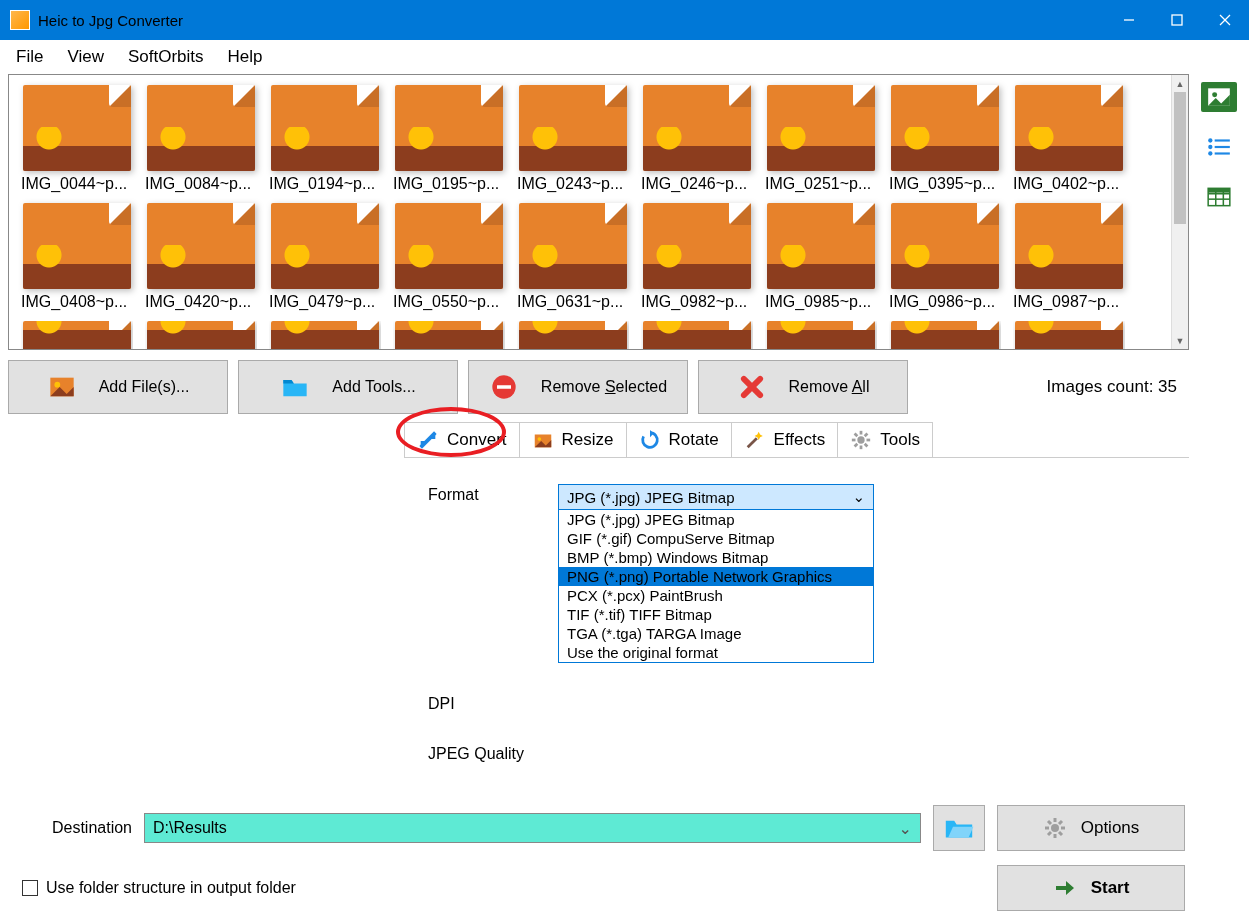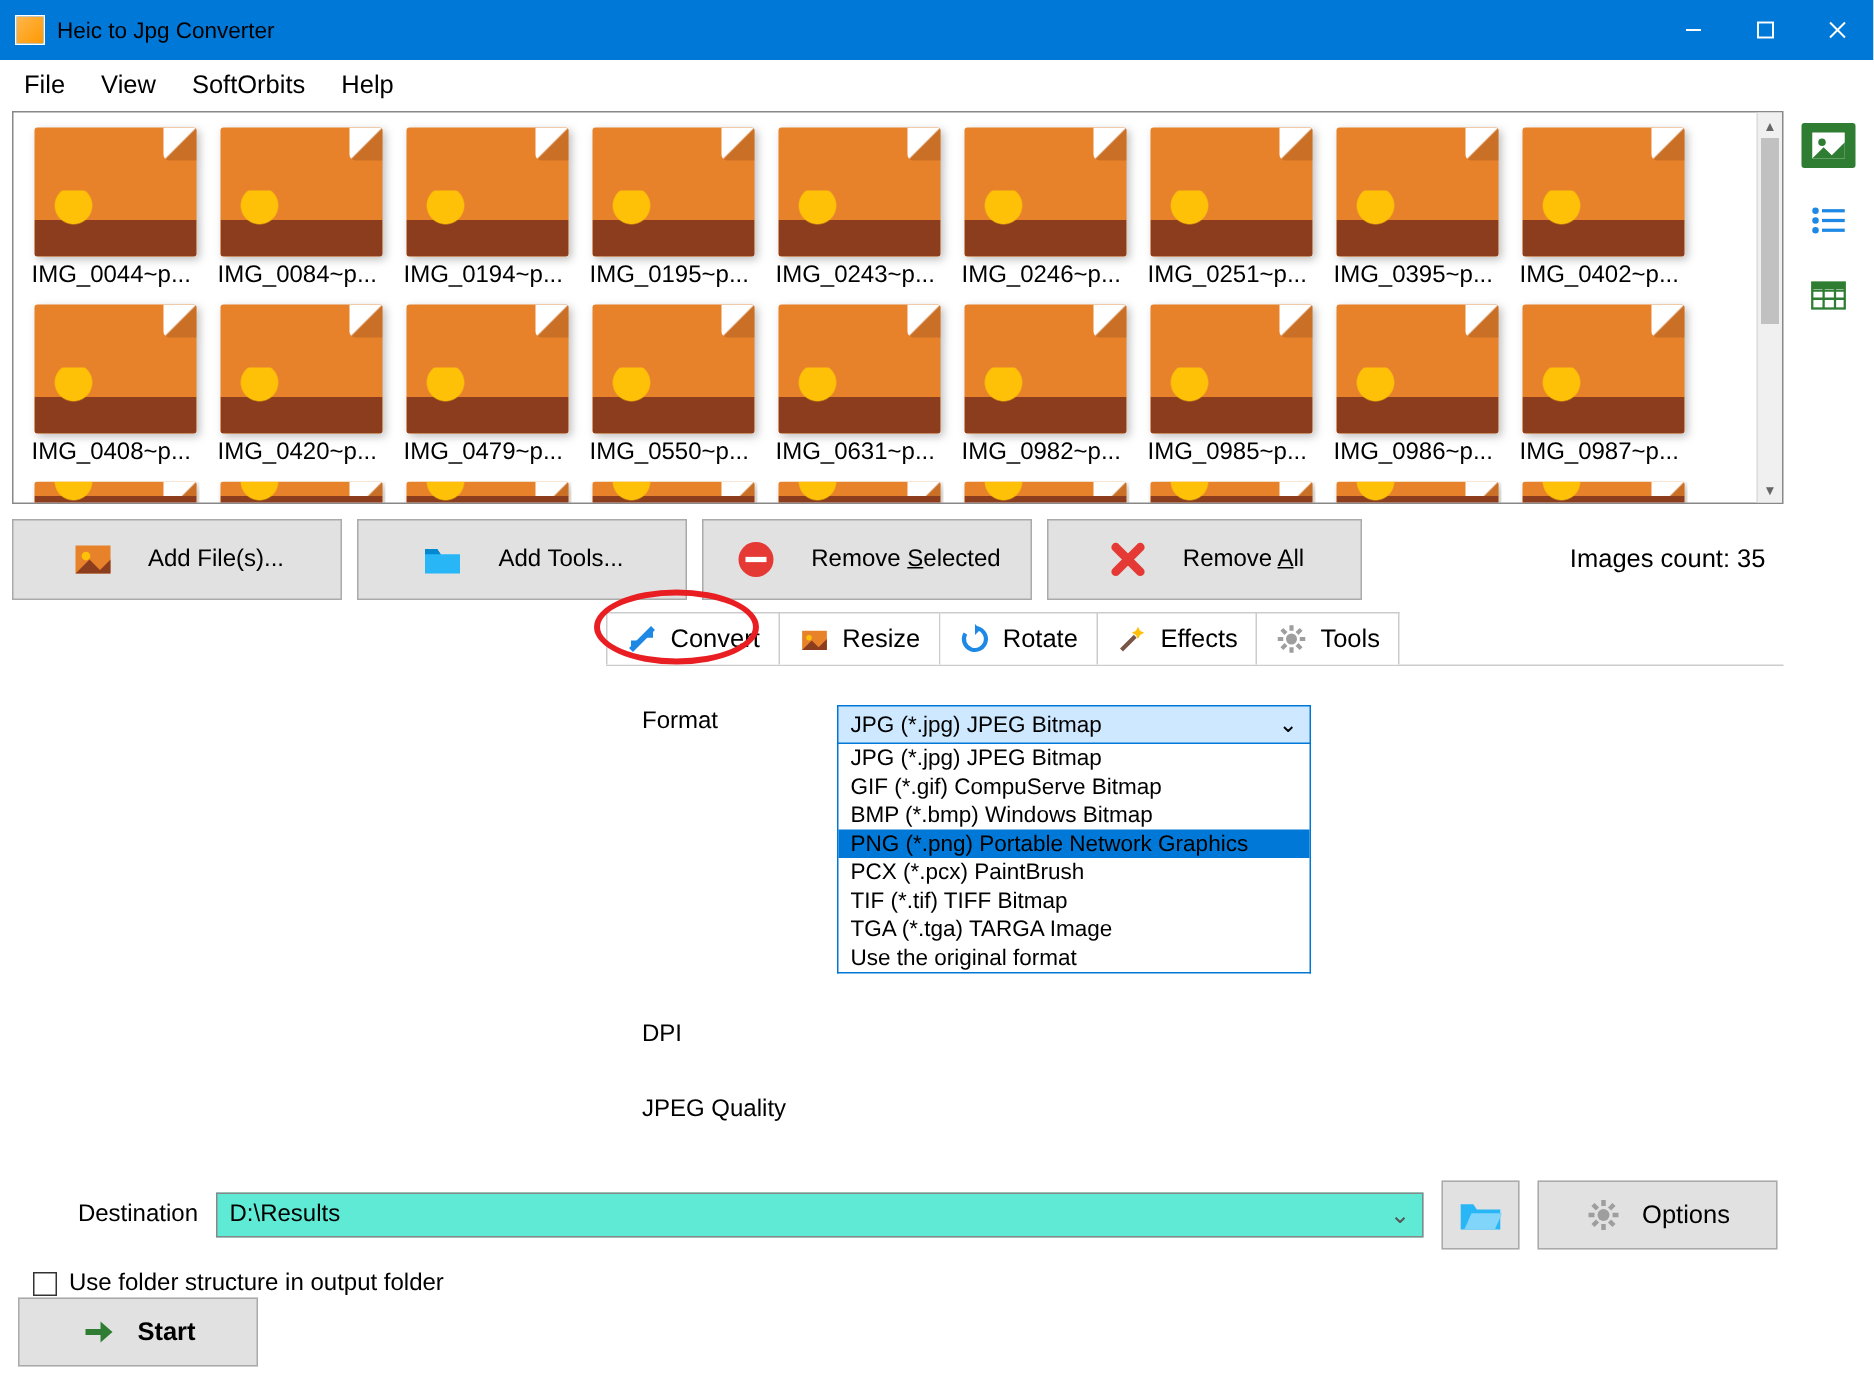--- a/index.html
+++ b/index.html
@@ -194,26 +194,26 @@
     display:flex; align-items:center; padding:0 8px; font-size:16px;
     background:#5eead4;
   }
   .dest-input .chev { margin-left:auto; color:#555; }
   .icon-btn {
     width:52px; height:46px;
     background:#e1e1e1; border:1px solid #aaa;
     display:flex; align-items:center; justify-content:center;
   }
   .wide-btn {
-    width:160px; height:46px;
+    width:188px; height:46px;
     background:#e1e1e1; border:1px solid #aaa;
     display:flex; align-items:center; justify-content:center; gap:14px;
     font-size:17px;
   }
-  .bottom-row2 { display:flex; align-items:flex-start;flex-direction:column; }
+  .bottom-row2 { display:flex; align-items:center; }
   .chk { display:flex; align-items:center; gap:8px; font-size:16px; margin-left:10px; }
   .chk .box { width:16px; height:16px; border:1.5px solid #333; background:#fff; }
   .bottom-row2 .spacer { flex:1; }
 
   u.ak { text-decoration: underline; text-decoration-thickness:1px; }
 </style>
 </head>
 <body>
 
 <div class="titlebar">

